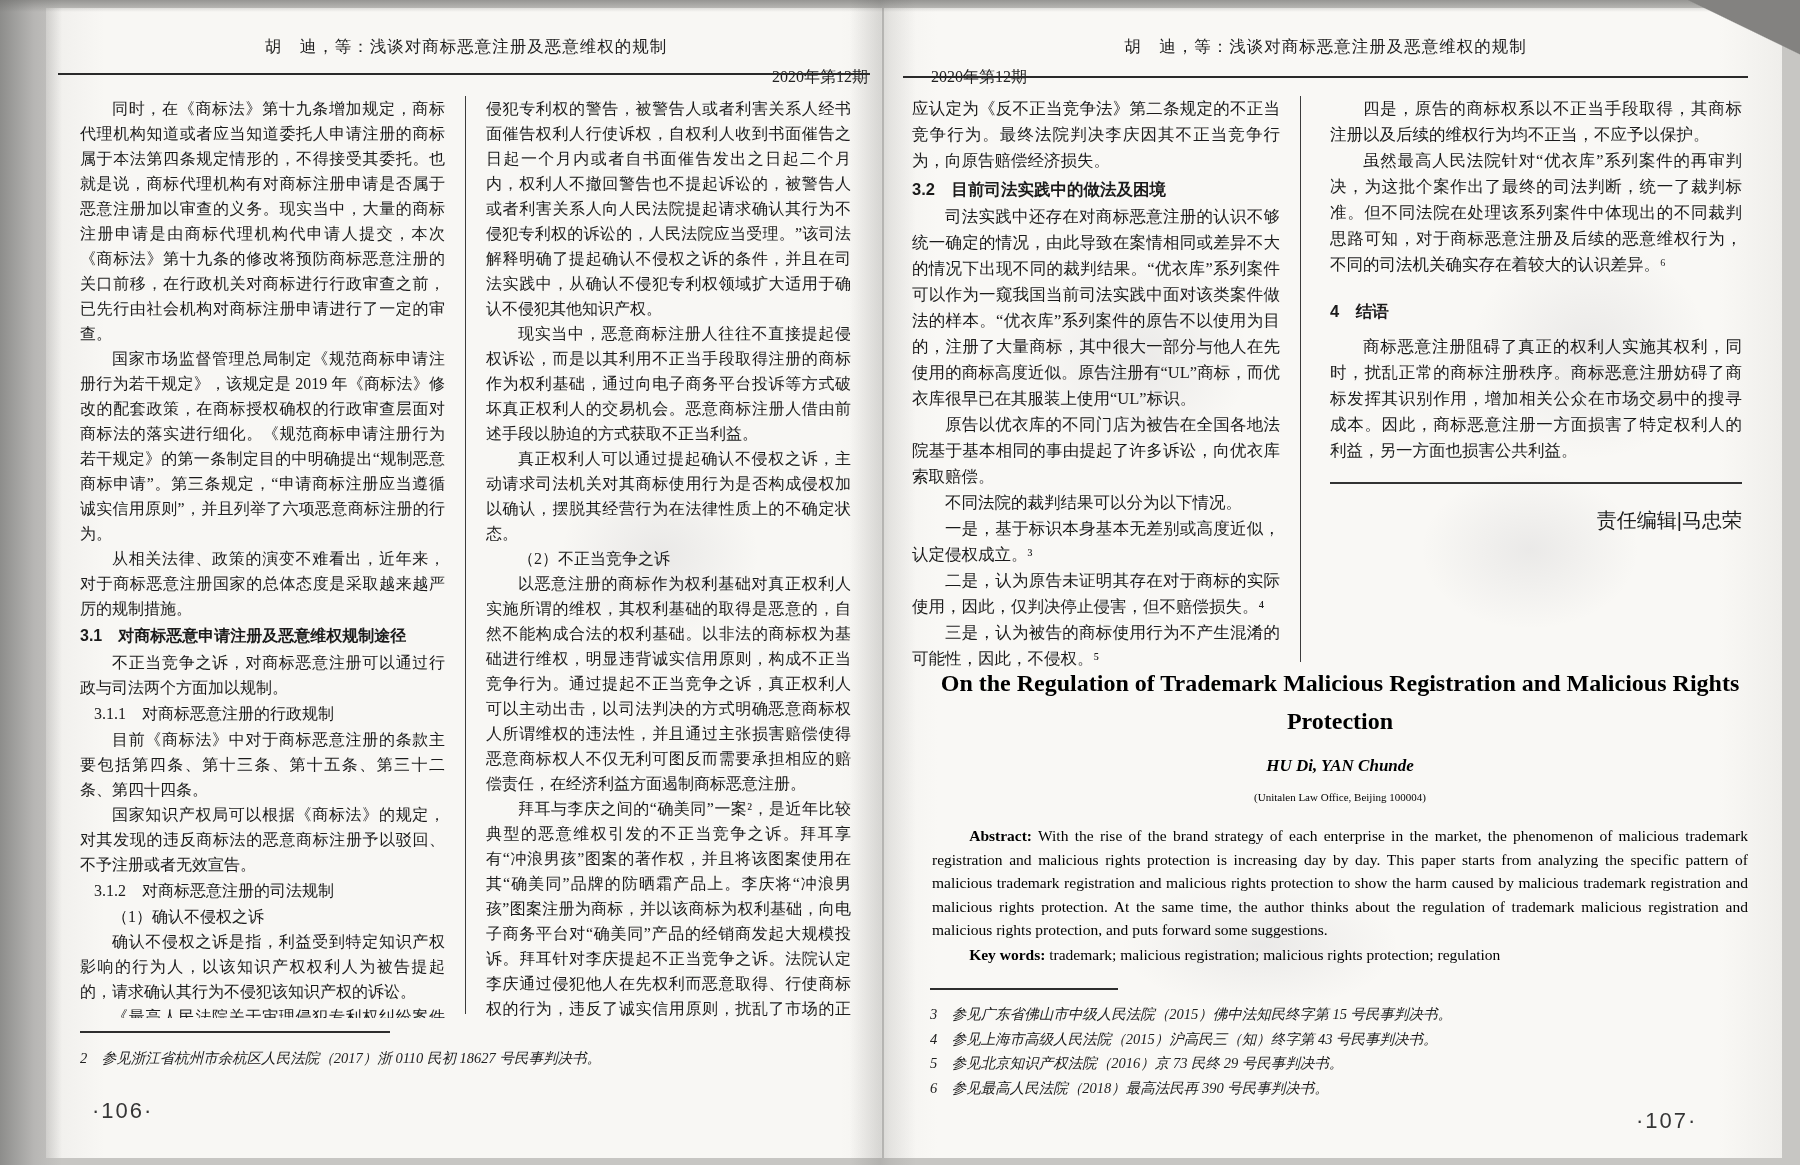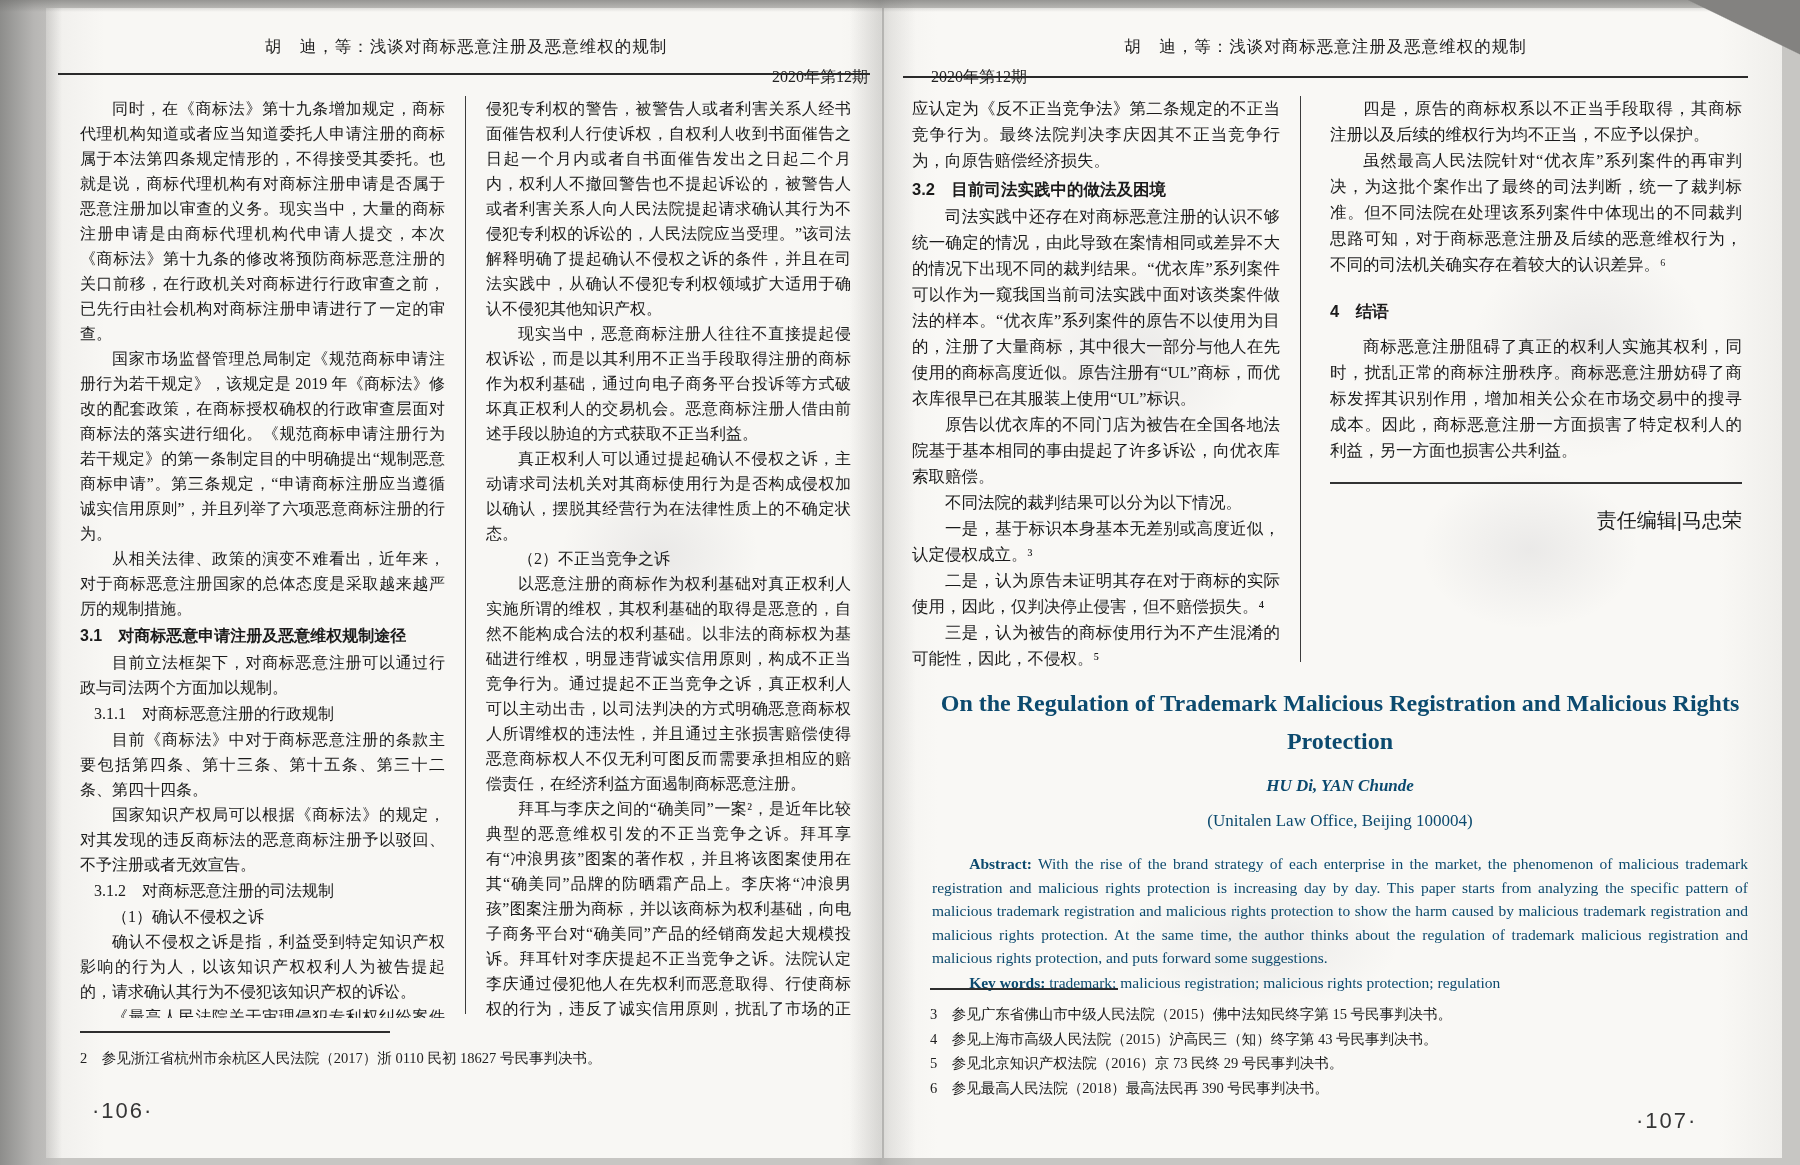--- a/index.html
+++ b/index.html
@@ -34,30 +34,30 @@
   .col .p    { text-indent:2em; }
   .col .cont { text-indent:0; }
   .col .h2 { font-family:"Liberation Sans","DejaVu Sans",sans-serif; font-weight:bold; margin:2px 0; text-indent:0; }
   .col .h3 { margin:1px 14px; text-indent:0; }
   #col4 .h2 { margin:20px 0 10px; }
   .editor-rule { border-top:2px solid #333; margin-top:18px; width:100%; }
   .editor { text-align:right; font-size:20px; padding-top:23px; font-family:"Liberation Sans","DejaVu Sans",sans-serif; }
   
   .vdiv { position:absolute; width:1px; background:#3c3c3c; }
   
-  .eng { position:absolute; left:932px; top:684px; width:816px; color:#0c4a6e; }
+  .eng { position:absolute; left:932px; top:664px; width:816px; color:#000000; }
   .eng-title { text-align:center; font-size:24px; font-weight:bold; line-height:38px; }
   .eng-authors { text-align:center; font-size:17px; font-weight:bold; font-style:italic; margin-top:16px; }
-  .eng-affil { text-align:center; font-size:17px; margin-top:15px; }
+  .eng-affil { text-align:center; font-size:11px; margin-top:15px; }
   .eng-abstract { margin-top:21px; font-size:15.5px; line-height:23.5px; text-align:justify; text-indent:2.4em; }
   .eng-keywords { font-size:15.5px; line-height:23.5px; text-indent:2.4em; margin-top:1px; }
   .blb { font-weight:bold; }
   
   .fn-rule { position:absolute; height:2px; background:#2e2e2e; }
-  .fn { position:absolute; font-size:14.5px; color:#202020; line-height:24.5px; }
+  .fn { position:absolute; font-size:14.5px; font-style:italic; color:#202020; line-height:24.5px; }
   .fn .fn-line { text-align:left; }
   
   .pageno { position:absolute; font-family:"Liberation Sans","DejaVu Sans",sans-serif; font-size:22px; color:#353535; letter-spacing:2px; }
 </style>
 </head>
 <body>
 
 <div class="canvas">
 
   <div class="page left"></div>
@@ -83,21 +83,21 @@
     <span class="hdr-issue" style="left:28px; top:1px;">2020年第12期</span>
     <span class="hdr-title">胡　迪，等：浅谈对商标恶意注册及恶意维权的规制</span>
   </div>
   <div class="hdr-rule" style="left:903px; top:76px; width:845px;"></div>
 
   <div id="col1" class="col col-l" style="left:80px; top:96px; width:365px; height:922px;">
       <p class="p">同时，在《商标法》第十九条增加规定，商标代理机构知道或者应当知道委托人申请注册的商标属于本法第四条规定情形的，不得接受其委托。也就是说，商标代理机构有对商标注册申请是否属于恶意注册加以审查的义务。现实当中，大量的商标注册申请是由商标代理机构代申请人提交，本次《商标法》第十九条的修改将预防商标恶意注册的关口前移，在行政机关对商标进行行政审查之前，已先行由社会机构对商标注册申请进行了一定的审查。</p>
       <p class="p">国家市场监督管理总局制定《规范商标申请注册行为若干规定》，该规定是 2019 年《商标法》修改的配套政策，在商标授权确权的行政审查层面对商标法的落实进行细化。《规范商标申请注册行为若干规定》的第一条制定目的中明确提出“规制恶意商标申请”。第三条规定，“申请商标注册应当遵循诚实信用原则”，并且列举了六项恶意商标注册的行为。</p>
       <p class="p">从相关法律、政策的演变不难看出，近年来，对于商标恶意注册国家的总体态度是采取越来越严厉的规制措施。</p>
       <p class="h2">3.1　对商标恶意申请注册及恶意维权规制途径</p>
-      <p class="p">目前立法框架下，对商标恶意注册可以通过行政与司法两个方面加以规制。</p>
+      <p class="p">不正当竞争之诉，对商标恶意注册可以通过行政与司法两个方面加以规制。</p>
       <p class="h3">3.1.1　对商标恶意注册的行政规制</p>
       <p class="p">目前《商标法》中对于商标恶意注册的条款主要包括第四条、第十三条、第十五条、第三十二条、第四十四条。</p>
       <p class="p">国家知识产权局可以根据《商标法》的规定，对其发现的违反商标法的恶意商标注册予以驳回、不予注册或者无效宣告。</p>
       <p class="h3">3.1.2　对商标恶意注册的司法规制</p>
       <p class="p">（1）确认不侵权之诉</p>
       <p class="p">确认不侵权之诉是指，利益受到特定知识产权影响的行为人，以该知识产权权利人为被告提起的，请求确认其行为不侵犯该知识产权的诉讼。</p>
       <p class="p">《最高人民法院关于审理侵犯专利权纠纷案件应用法律若干问题的解释》第十八条，“权利人向他人发出</p>
     </div>
   <div class="vdiv" style="left:465px; top:96px; height:918px;"></div>
   <div id="col2" class="col col-l" style="left:486px; top:96px; width:365px; height:922px;">

